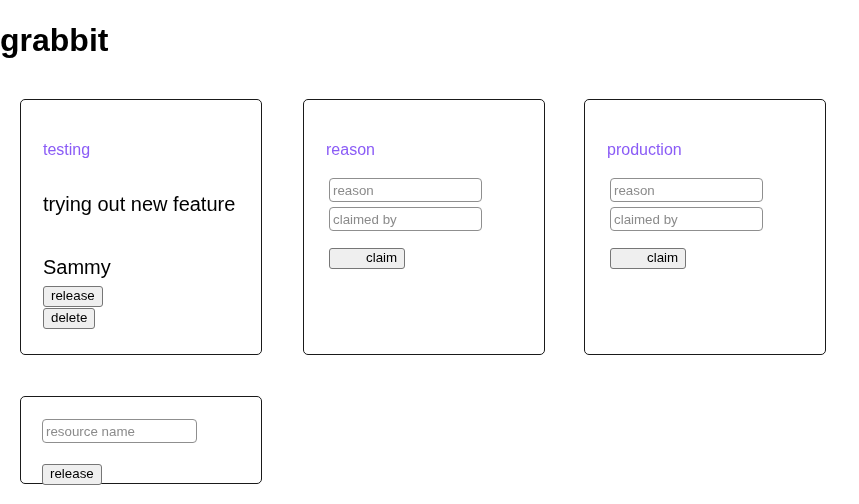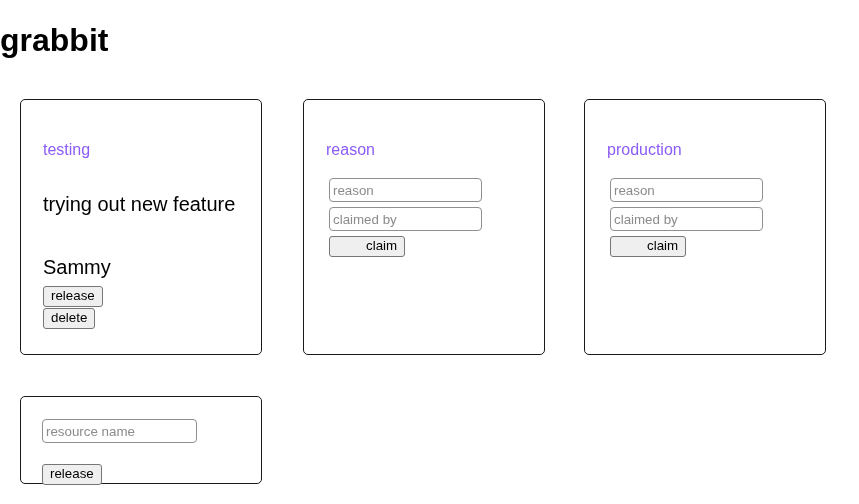--- a/index.html
+++ b/index.html
@@ -117,21 +117,21 @@
     color: #000000;
     cursor: default;
   }
 
   .claim-form {
     position: absolute;
     left: 25px;
     top: 78px;
   }
   .claim-form .txt-input { margin-bottom: 5px; }
-  .claim-form .btn { margin-top: 0px; padding-left: 36px; }
+  .claim-form .btn { margin-top: 12px; padding-left: 36px; }
 
   .claimed-actions {
     position: absolute;
     left: 22px;
     top: 186px;
   }
   .claimed-actions .btn { display: block; }
   .claimed-actions .btn + .btn { margin-top: 1px; }
 
   

